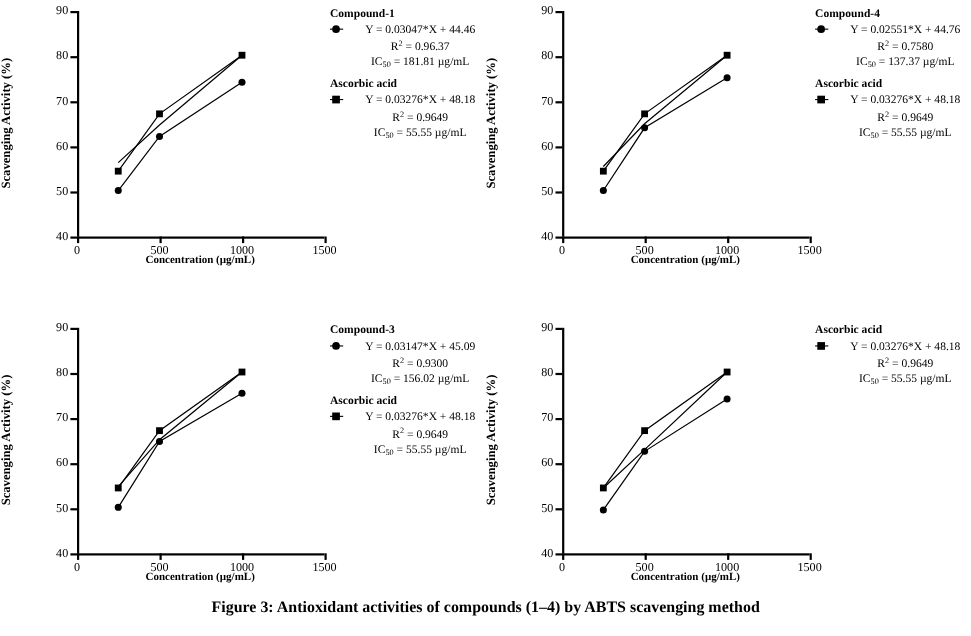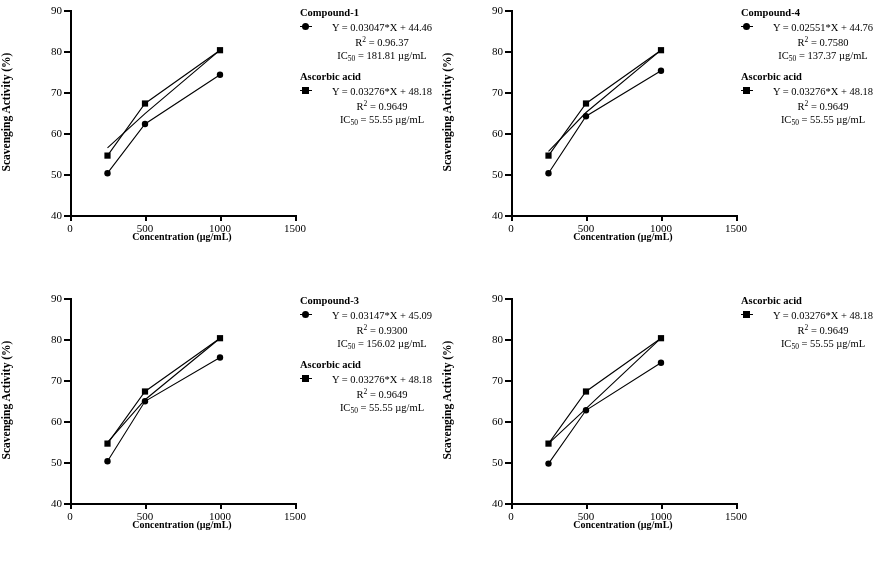--- a/index.html
+++ b/index.html
@@ -384,13 +384,14 @@
         <div class="series-title">Ascorbic acid</div>
         <div class="line"></div>
         <div class="marker square"></div>
         <div class="eq">Y = 0.03276*X + 48.18</div>
         <div class="eq">R<sup>2</sup> = <span>0.9649</span></div>
         <div class="eq">IC<sub>50</sub> = <span>55.55 µg/mL</span></div>
       </div>
     </div>
   </div>
 
+  <div class="caption">Figure 3: Antioxidant  activities of compounds (1–4) by ABTS scavenging  method</div>
 </div>
 
 </body></html>

